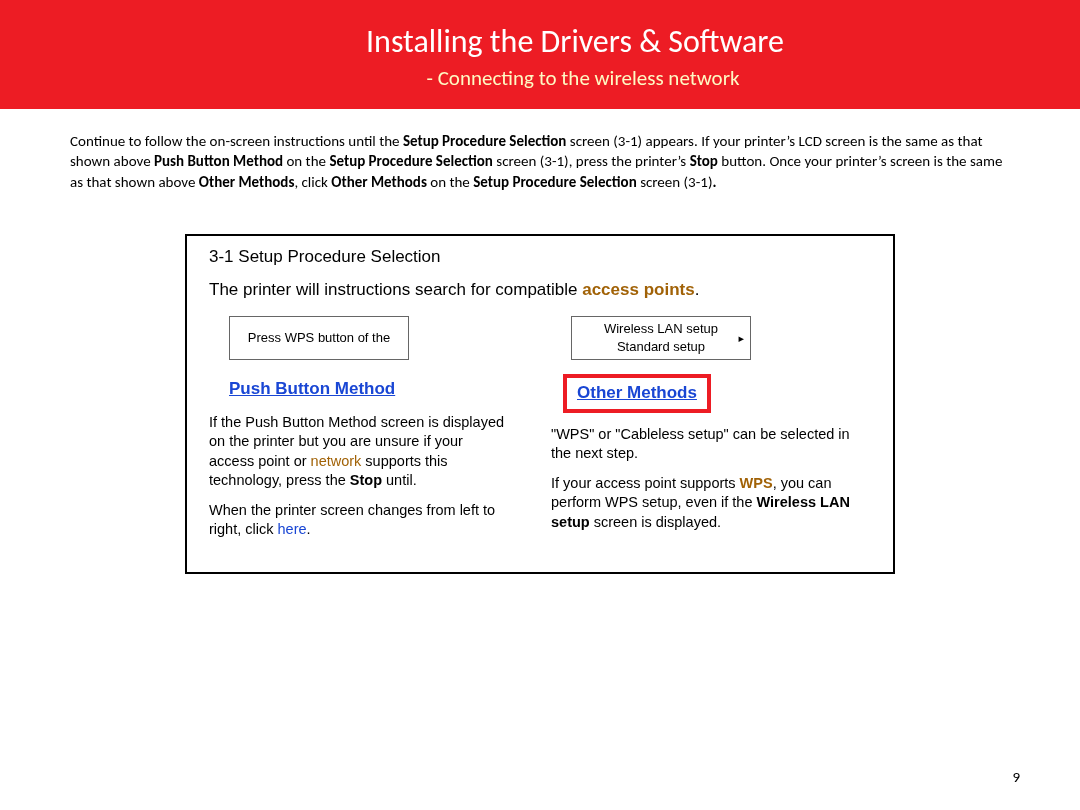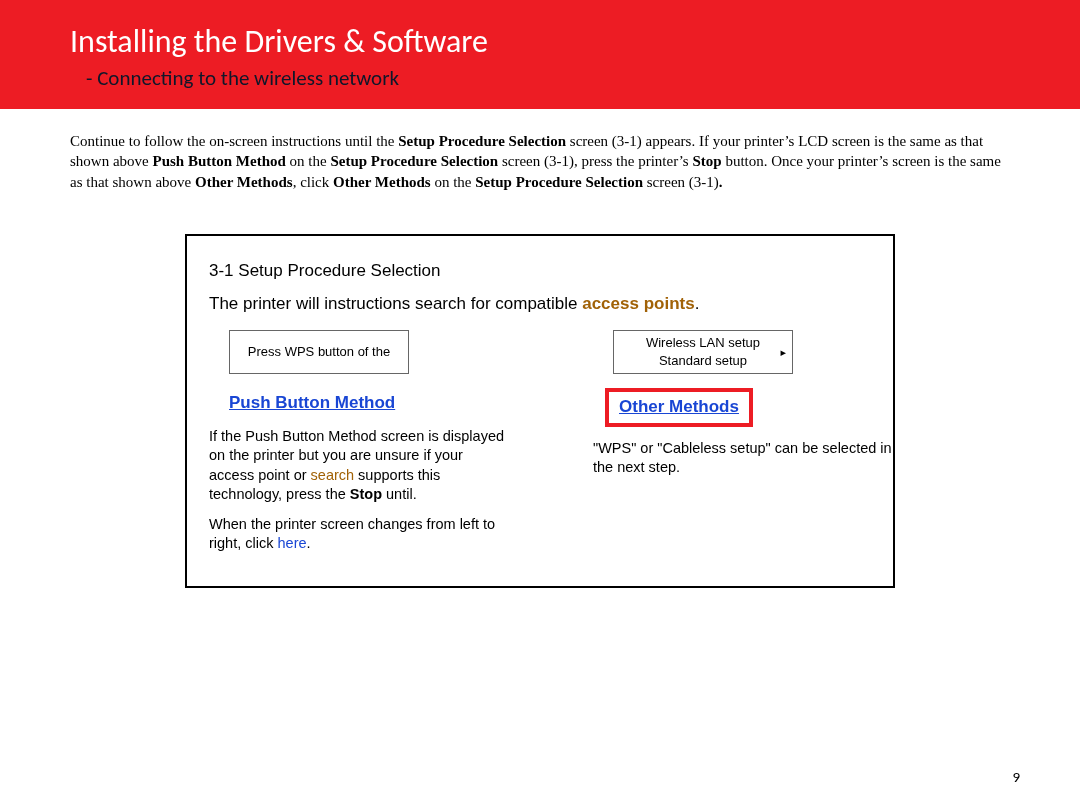--- a/index.html
+++ b/index.html
@@ -1,26 +1,26 @@
 <!DOCTYPE html>
 <html><head>
 <meta charset="utf-8">
 <style>
   html,body{margin:0;padding:0;font-family:Calibri,Arial,sans-serif;background:#fff;color:#000;}
   .page{width:1080px;height:810px;position:relative;box-sizing:border-box;}
-  .topbar{background:#ed1c24;padding:22px 0 18px 16px;}
+  .topbar{background:#ed1c24;padding:22px 0 18px 16px;text-align:center;}
   .title{color:#fff;font-size:32px;font-weight:400;margin:0 0 4px 54px;}
-  .subtitle{color:#0f172a;font-size:21px;font-weight:400;margin:0 0 0 70px;}
-  .body-text{margin:22px 70px 0 70px;font-size:15px;line-height:1.35;font-family:Liberation Serif, serif;}
+  .subtitle{color:#fef9c3;font-size:21px;font-weight:400;margin:0 0 0 70px;}
+  .body-text{margin:22px 70px 0 70px;font-size:15px;line-height:1.35;}
   .b{font-weight:700;}
-  .dialog{border:2px solid #000;margin:42px auto 0 auto;width:710px;padding:24px 0 22px 22px;box-sizing:border-box;line-height:1.35;font-family:Arial,Helvetica,sans-serif;}
+  .dialog{border:2px solid #000;margin:42px auto 0 auto;width:710px;padding:10px 0 22px 22px;box-sizing:border-box;line-height:1.35;font-family:Arial,Helvetica,sans-serif;}
   .dlg-head{font-size:17px;margin:0 0 10px 0;}
   .dlg-intro{font-size:17px;margin:0 22px 14px 0;}
   .green{color:#a16207;font-weight:700;}
-  .cols{display:flex;gap:42px;justify-content:space-between;}
+  .cols{display:flex;gap:42px;}
   .col{flex:0 0 300px;font-size:14.5px;}
   .lcd{border:1px solid #666;width:180px;height:44px;margin:0 0 10px 20px;display:flex;align-items:center;justify-content:center;text-align:center;font-size:13px;padding:0 6px;box-sizing:border-box;position:relative;}
   .lcd.right::after{content:"▸";position:absolute;right:6px;top:50%;transform:translateY(-50%);font-size:11px;}
   .method-link{color:#1946d4;text-decoration:underline;font-size:17px;font-weight:700;display:inline-block;margin:8px 0 12px 20px;}
   .highlight{border:4px solid #ed1c24;display:inline-block;padding:4px 10px;margin:4px 0 12px 12px;}
   .highlight .method-link{margin:0;}
   .desc{margin:0 0 10px 0;}
   .here{color:#1946d4;}
   .pagenum{position:absolute;right:60px;bottom:24px;font-size:15px;}
 </style>
@@ -44,34 +44,37 @@
       <span>The printer will instructions search for compatible </span><span class="green">access points</span><span>.</span>
     </div>
 
     <div class="cols">
       <div class="col">
         <div class="lcd">
             <span>Press WPS button of the</span>
           </div>
         <a class="method-link">Push Button Method</a>
         <div class="desc">
-          <span>If the Push Button Method screen is displayed on the printer but you are unsure if your access point or </span><span class="green" style="font-weight:400">search</span><span> supports this technology, press the </span><span class="b">Stop</span><span> until.</span>
+          <span>If the Push Button Method screen is displayed on the printer but you are unsure if your access point or </span><span class="green" style="font-weight:400">network</span><span> supports this technology, press the </span><span class="b">Stop</span><span> until.</span>
         </div>
         <div class="desc">
           <span>When the printer screen changes from left to right, click </span><a class="here">here</a><span>.</span>
         </div>
       </div>
 
       <div class="col">
         <div class="lcd right">
             <span style="white-space:pre-line">Wireless LAN setup
 Standard setup</span>
           </div>
         <span class="highlight">
           <a class="method-link">Other Methods</a>
         </span>
         <div class="desc">"WPS" or "Cableless setup" can be selected in the next step.</div>
+        <div class="desc">
+          <span>If your access point supports </span><span class="green">WPS</span><span>, you can perform WPS setup, even if the </span><span class="b">Wireless LAN setup</span><span> screen is displayed.</span>
+        </div>
       </div>
     </div>
   </div>
 
   <div class="pagenum">9</div>
 </div>
 
 </body></html>

